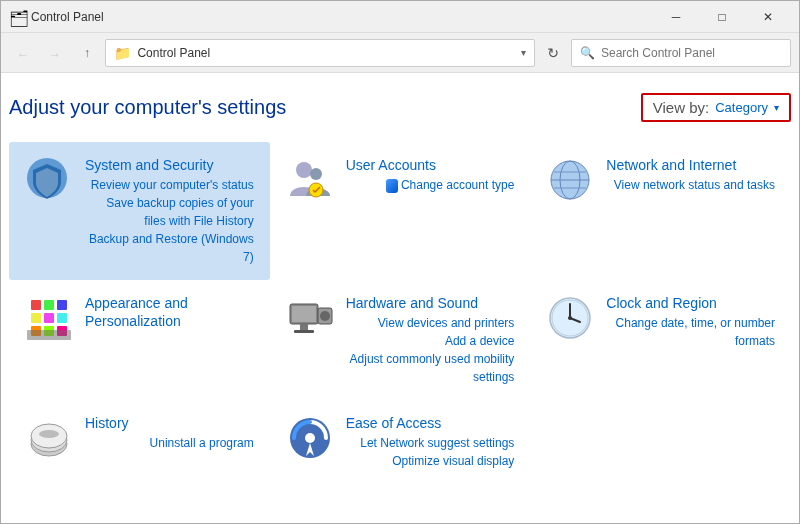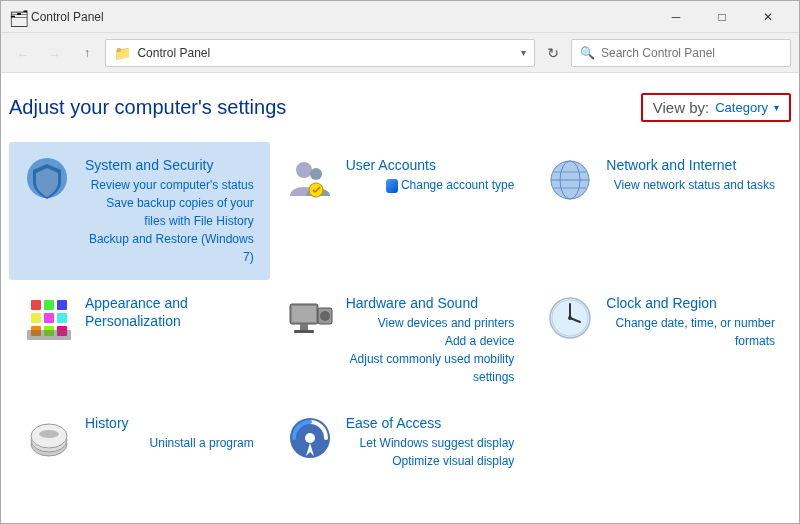--- a/index.html
+++ b/index.html
@@ -282,21 +282,21 @@
             <circle cx="24" cy="24" r="20" fill="#2255aa" opacity="0.85"></circle>
             <path d="M24 8 A16 16 0 0 1 40 24" stroke="#fff" stroke-width="4" fill="none" stroke-linecap="round"></path>
             <path d="M24 8 A16 16 0 0 0 8 24" stroke="#4499ff" stroke-width="4" fill="none" stroke-linecap="round"></path>
             <circle cx="24" cy="24" r="5" fill="#fff"></circle>
             <path d="M24 29 L20 42 L24 38 L28 42 Z" fill="#fff"></path>
           </svg>
         </div>
         <div class="item-content">
           <a class="item-title">Ease of Access</a>
           <div class="item-subtitle">
-            <a>Let Windows suggest display</a>
+            <a>Let Network suggest settings</a>
             <a>Optimize visual display</a>
           </div>
         </div>
       </div>
 
     </div>
   </div>
 </div>
 
 </body></html>

